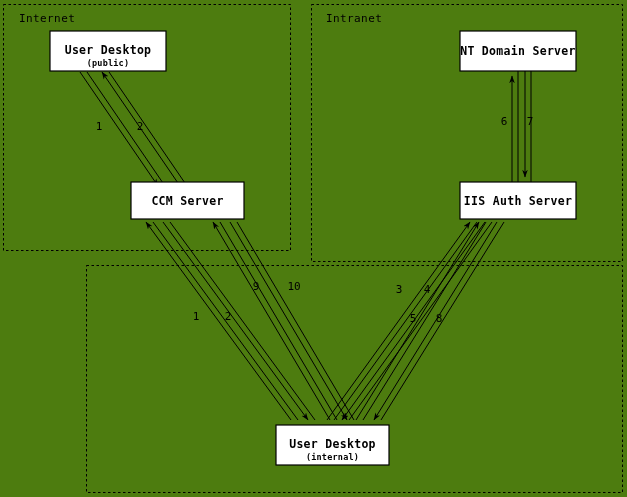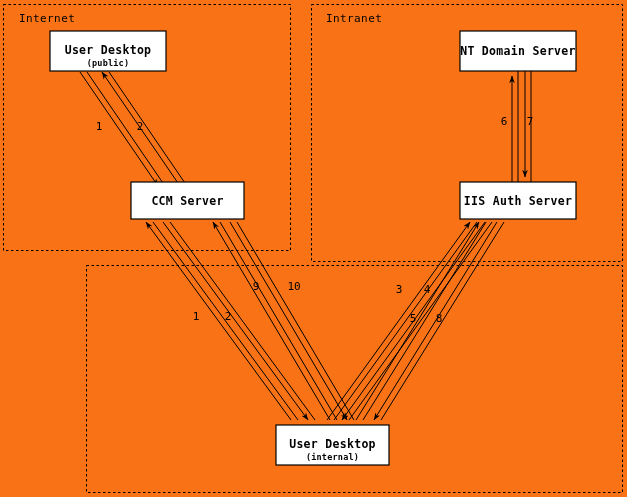--- a/index.html
+++ b/index.html
@@ -5,21 +5,21 @@
 <style>
   html, body {
     margin: 0;
     padding: 0;
     background: #ffffff;
   }
   #diagram-root {
     position: relative;
     width: 627px;
     height: 497px;
-    background: #f97316;
+    background: #4d7c0f;
     font-family: "DejaVu Sans Mono", "Liberation Mono", monospace;
     overflow: hidden;
   }
   svg.diagram-canvas {
     position: absolute;
     top: 0;
     left: 0;
     width: 627px;
     height: 497px;
   }

